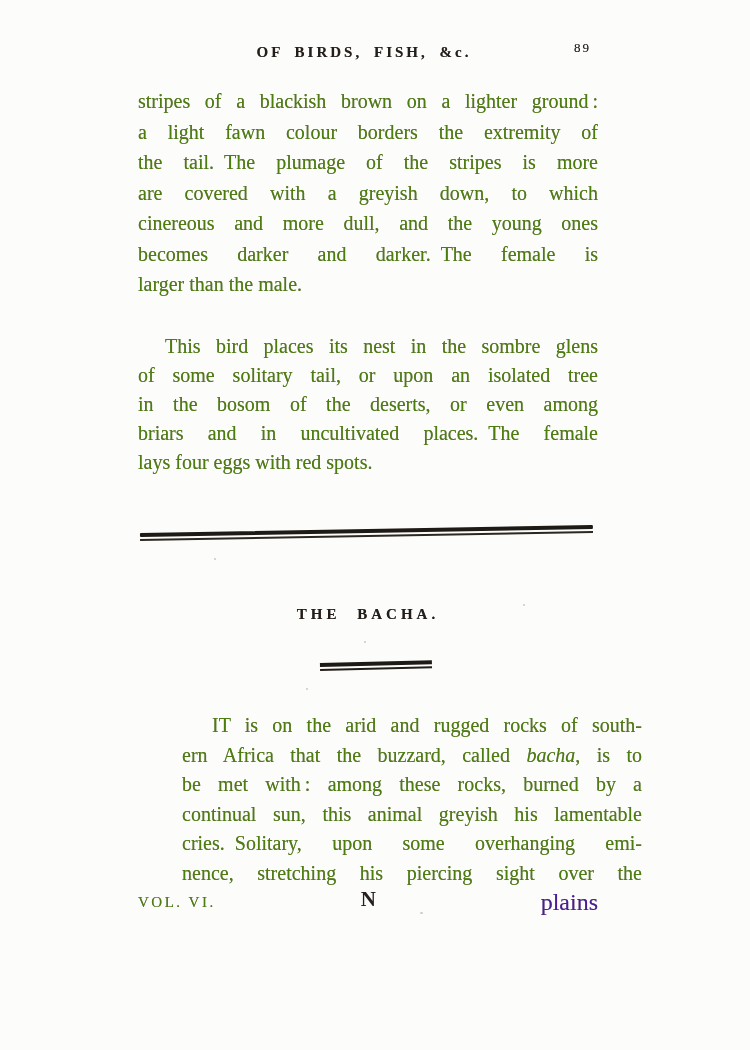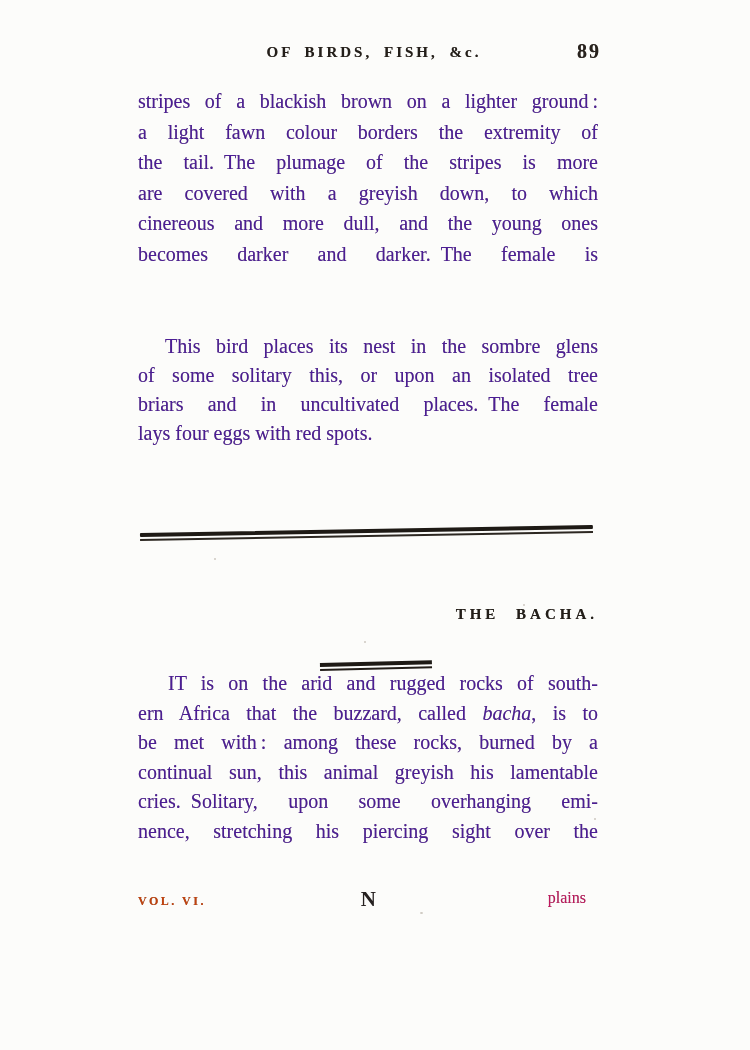--- a/index.html
+++ b/index.html
@@ -5,78 +5,78 @@
   html,body { margin:0; padding:0; }
   body { width:750px; height:1050px; background:#ffffff; }
   .page {
     position:relative; width:750px; height:1050px;
     background:#fcfcfa; overflow:hidden;
     font-family:"Liberation Serif","DejaVu Serif",serif;
     color:#28221d;
   }
   
   .running-head {
-    position:absolute; left:144px; top:44px; width:460px; height:26px;
+    position:absolute; left:134px; top:44px; width:460px; height:26px;
   }
   .head-title {
     display:block; text-align:center;
     font-size:15px; font-weight:bold; letter-spacing:3px; word-spacing:5px;
     color:#241f1a; text-shadow:0 0 0.5px rgba(40,33,26,.55);
   }
   .page-num {
     position:absolute; right:3px; top:-4px;
-    font-size:20px; letter-spacing:2px; font-weight:bold;
+    font-size:13px; letter-spacing:2px; font-weight:normal;
     text-shadow:0 0 0.5px rgba(40,33,26,.5);
   }
   
   .para {
     position:absolute; left:138px; width:460px;
-    font-size:20px; color:#4c1d95;
+    font-size:20px; color:#4d7c0f;
     text-shadow:0 0 0.5px rgba(40,34,28,.45);
   }
   .p1 { top:86px;  line-height:30.5px; }
   .p2 { top:332px; line-height:29px; }
-  .p3 { top:669px; line-height:29.5px; }
+  .p3 { top:711px; line-height:29.5px;margin-left:44px; }
   .line { text-align:justify; text-align-last:justify; white-space:normal; }
   .line.end { text-align-last:left; }
   .line.indent1 { padding-left:27px; }
   .line.indent2 { padding-left:30px; }
   .it { font-style:italic; }
   
   .rule-long {
     position:absolute; left:140px; top:533px; width:453px;
     transform:rotate(-1.02deg); transform-origin:left center;
   }
   .rule-long .bar-thick { height:4px; background:#1e1a15; border-radius:1px; }
   .rule-long .bar-thin  { height:1.4px; background:#2c2721; margin-top:2.4px; }
   .section-heading {
     position:absolute; left:138px; top:606px; width:460px; margin:0;
-    text-align:right; font-size:15px; font-weight:bold;
+    text-align:center; font-size:15px; font-weight:bold;
     letter-spacing:4px; word-spacing:9px; color:#231e19;
     text-shadow:0 0 0.5px rgba(40,33,26,.6);
   }
   .rule-short {
     position:absolute; left:320px; top:663px; width:112px;
     transform:rotate(-1.4deg); transform-origin:left center;
   }
   .rule-short .bar-thick { height:4px; background:#1e1a15; }
   .rule-short .bar-thin  { height:2.2px; background:#221d18; margin-top:2.2px; }
   
   .page-footer { position:absolute; left:138px; top:884px; width:460px; height:32px; }
   .vol {
     position:absolute; left:0; top:10px;
-    font-size:12px; letter-spacing:2.5px; font-weight:bold; color:#c2410c;
+    font-size:15px; letter-spacing:2.5px; font-weight:normal; color:#4d7c0f;
     text-shadow:0 0 0.5px rgba(40,33,26,.5);
   }
   .sig {
     position:absolute; left:50%; top:3px; transform:translateX(-47%);
     font-size:21px; font-weight:bold; color:#262120;
   }
   .catch {
-    position:absolute; right:12px; top:5px; font-size:16px; color:#be185d;
+    position:absolute; right:0; top:5px; font-size:24px; color:#4c1d95;
     text-shadow:0 0 0.5px rgba(40,34,28,.45);
   }
   
   .speck { position:absolute; border-radius:50%; background:#a89f92; opacity:.55; }
 </style>
 </head>
 <body>
 
 <div class="page">
 
@@ -85,25 +85,27 @@
     <span class="page-num">89</span>
   </header>
 
   <div class="para p1">
     <div class="line">stripes of a blackish brown on a lighter ground :</div>
     <div class="line">a light fawn colour borders the extremity of</div>
     <div class="line">the tail. The plumage of the stripes is more</div>
     <div class="line">are covered with a greyish down, to which</div>
     <div class="line">cinereous and more dull, and the young ones</div>
     <div class="line">becomes darker and darker. The female is</div>
+    <div class="line end">larger than the male.</div>
   </div>
 
   <div class="para p2">
     <div class="line indent1">This bird places its nest in the sombre glens</div>
-    <div class="line">of some solitary this, or upon an isolated tree</div>
+    <div class="line">of some solitary tail, or upon an isolated tree</div>
+    <div class="line">in the bosom of the deserts, or even among</div>
     <div class="line">briars and in uncultivated places. The female</div>
     <div class="line end">lays four eggs with red spots.</div>
   </div>
 
   <div class="rule-long">
     <div class="bar-thick"></div>
     <div class="bar-thin"></div>
   </div>
 
   <h2 class="section-heading">THE BACHA.</h2>

